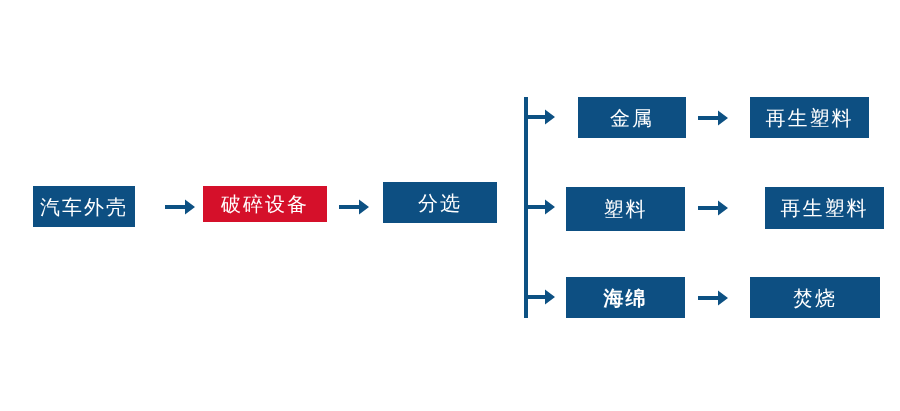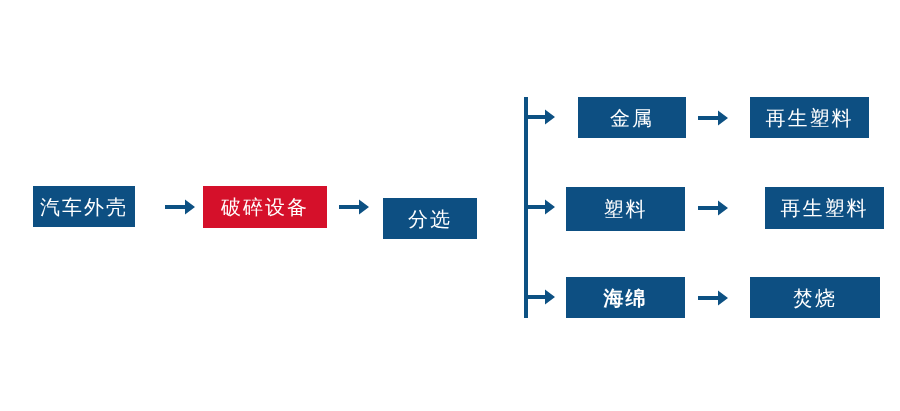--- a/index.html
+++ b/index.html
@@ -57,29 +57,29 @@
 <div id="canvas">
 
   <div class="node blue" style="left:33px; top:186px; width:102px; height:41px;">汽车外壳</div>
 
   <div class="arrow" style="left:164px; top:192px; width:32px; height:30px;">
     <svg width="30" height="20" viewBox="0 0 30 20" aria-hidden="true">
       <path d="M0 8 H20 V2.5 L30 10 L20 17.5 V12 H0 Z" fill="#0d5183"></path>
     </svg>
   </div>
 
-  <div class="node red" style="left:203px; top:186px; width:124px; height:42px;">破碎设备</div>
+  <div class="node red" style="left:203px; top:186px; width:124px; height:36px;">破碎设备</div>
 
   <div class="arrow" style="left:338px; top:192px; width:32px; height:30px;">
     <svg width="30" height="20" viewBox="0 0 30 20" aria-hidden="true">
       <path d="M0 8 H20 V2.5 L30 10 L20 17.5 V12 H0 Z" fill="#0d5183"></path>
     </svg>
   </div>
 
-  <div class="node blue" style="left:383px; top:198px; width:94px; height:41px;">分选</div>
+  <div class="node blue" style="left:383px; top:182px; width:114px; height:41px;">分选</div>
 
   <div class="branch-line" style="left:524px; top:97px; width:4px; height:221px;"></div>
 
   <div class="branch-arrow" style="left:527px; top:107px;">
     <svg width="28" height="20" viewBox="0 0 28 20" aria-hidden="true">
       <path d="M0 8 H18 V2.5 L28 10 L18 17.5 V12 H0 Z" fill="#0d5183"></path>
     </svg>
   </div>
 
   <div class="node blue" style="left:566px; top:97px; width:108px; height:41px;margin-left:12px;">金属</div>

